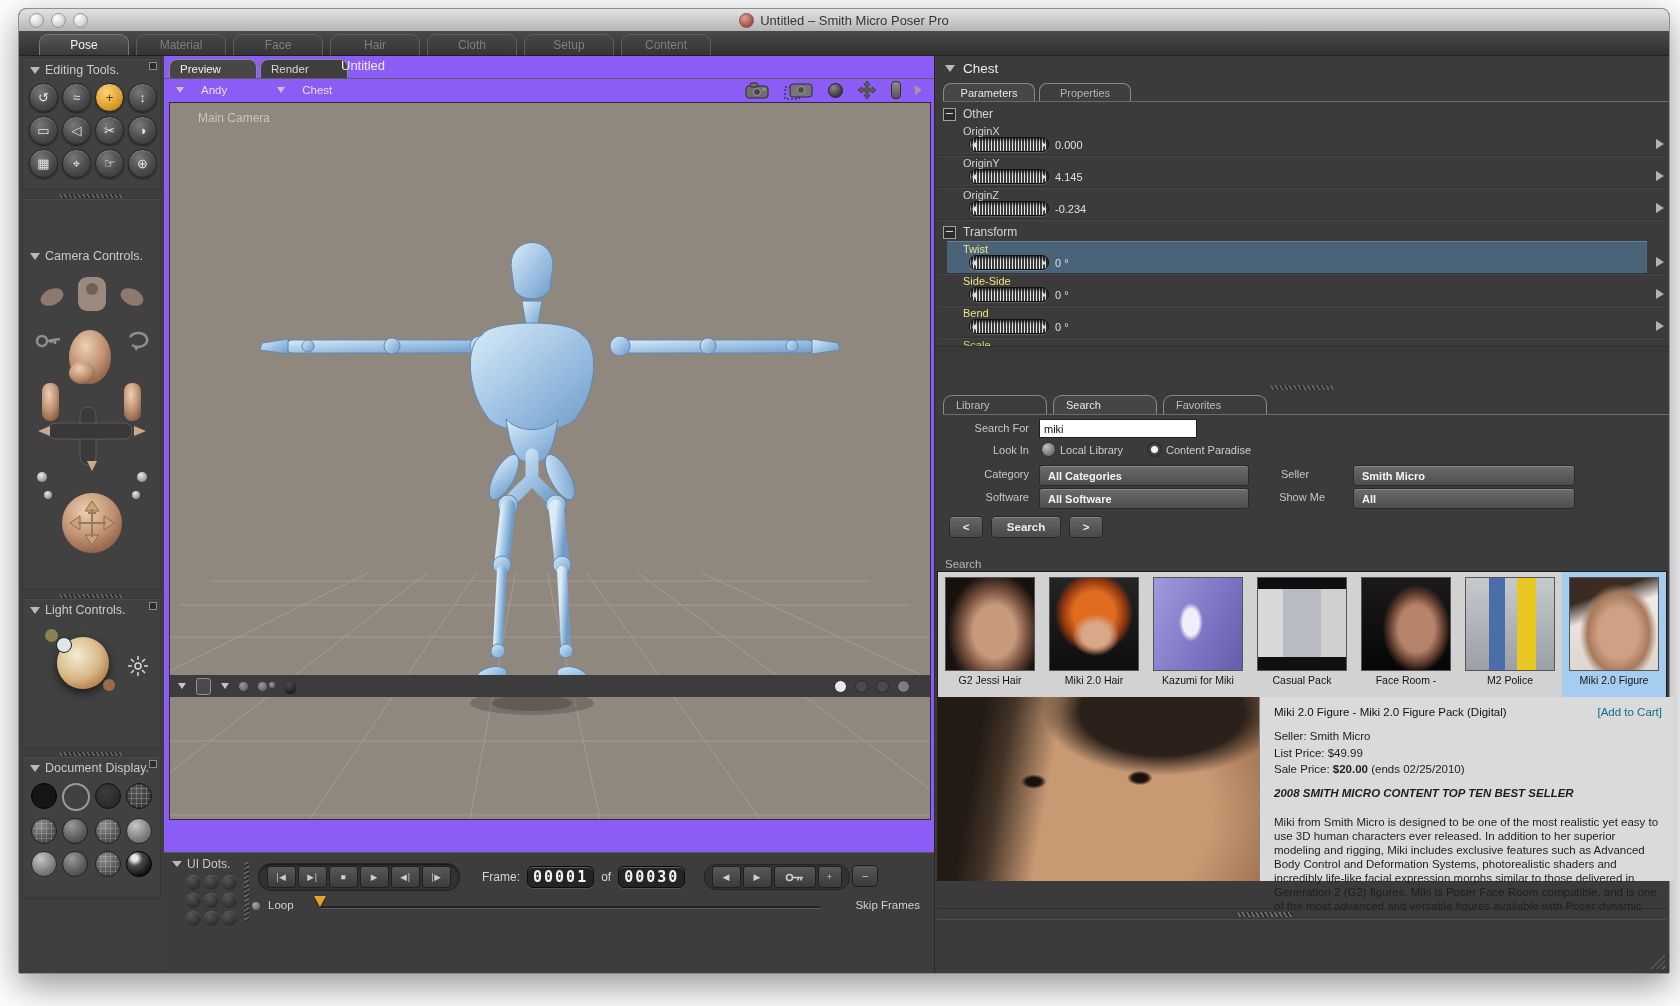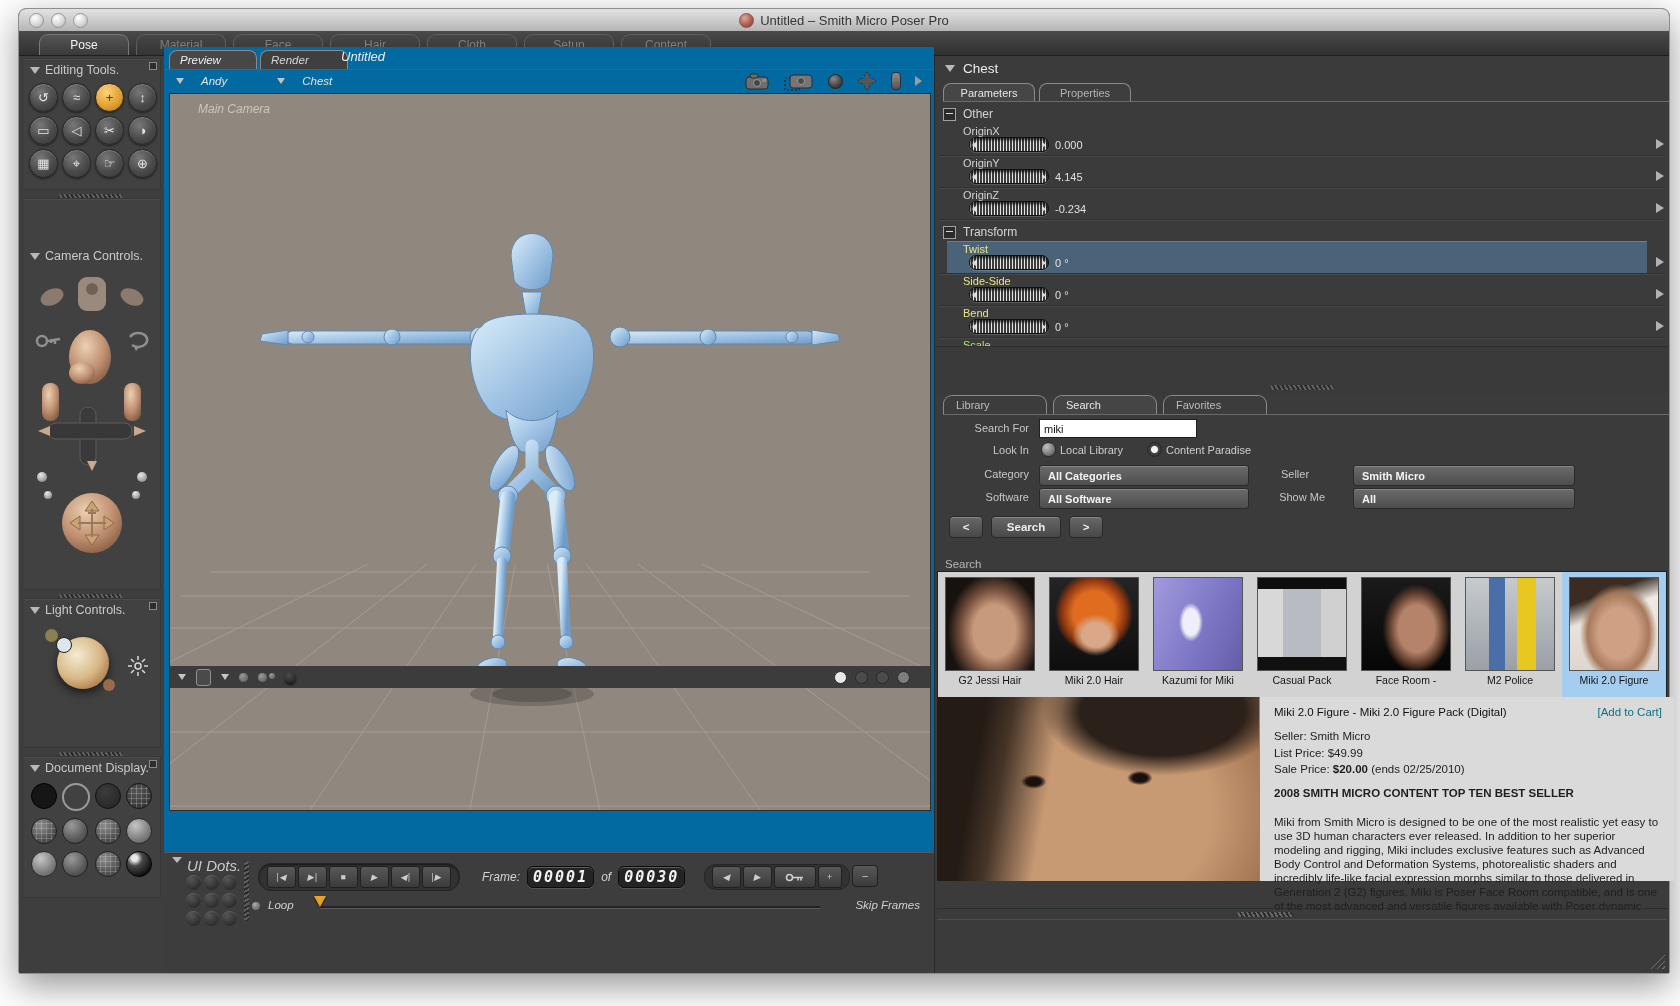--- a/index.html
+++ b/index.html
@@ -48,21 +48,21 @@
   .b-wire2{background:repeating-linear-gradient(0deg,transparent 0 4px,rgba(200,200,200,.3) 4px 5px),
      repeating-linear-gradient(90deg,transparent 0 4px,rgba(200,200,200,.3) 4px 5px),
      radial-gradient(circle at 40% 32%,#555,#2c2c2c);border:1px solid #141414;}
   .b-gray{background:radial-gradient(circle at 36% 28%,#9a9a9a,#5a5a5a 60%,#3f3f3f);border:1px solid #202020;}
   .b-graywire{background:repeating-linear-gradient(0deg,transparent 0 4px,rgba(255,255,255,.18) 4px 5px),
      repeating-linear-gradient(90deg,transparent 0 4px,rgba(255,255,255,.18) 4px 5px),
      radial-gradient(circle at 36% 28%,#8e8e8e,#525252 60%,#3a3a3a);border:1px solid #202020;}
   .b-light{background:radial-gradient(circle at 36% 28%,#c6c6c6,#7d7d7d 60%,#555);border:1px solid #2a2a2a;}
   .b-gloss{background:radial-gradient(circle at 32% 26%,#e8e8e8 0 12%,#4a4a4a 32%,#0d0d0d 78%);border:1px solid #000;}
   
-  .center{position:absolute;left:145px;top:38px;width:770px;bottom:0;background:#0369a1;font-style:italic;}
+  .center{position:absolute;left:145px;top:47px;width:770px;bottom:0;background:#8b5cf6;}
   .doctabs{position:absolute;left:0;top:0;right:0;height:22px;display:flex;align-items:flex-end;padding-left:5px;border-bottom:1px solid #5c5c5c;}
   .dtab{width:76px;height:18px;margin-right:3px;border:1px solid #8a8a8a;border-bottom:none;border-radius:8px 8px 0 0;
     background:#3f3f3f;display:flex;align-items:center;padding-left:10px;color:#d6d6d6;font-size:11.5px;}
   .dtab.active{background:#474747;color:#f0f0f0;}
   .doctitle{position:absolute;left:177px;top:2px;color:#ececec;font-size:13px;}
   .actorrow{position:absolute;left:0;top:22px;right:0;height:24px;display:flex;align-items:center;}
   .ddl{display:flex;align-items:center;gap:17px;color:#e2e2e2;font-size:11.5px;margin-left:12px;}
   .tri-sm{width:0;height:0;border-left:4px solid transparent;border-right:4px solid transparent;border-top:6px solid #c4c4c4;}
   .hdricons{position:absolute;right:12px;top:2px;display:flex;align-items:center;gap:14px;}
   .ballicon{width:13px;height:13px;border-radius:50%;background:radial-gradient(circle at 35% 30%,#8a8a8a,#444 60%,#2c2c2c);border:1px solid #222;}
@@ -72,21 +72,21 @@
   .vp-label{position:absolute;left:28px;top:8px;color:#cdc5bb;font-size:12px;}
   .vpstrip{position:absolute;left:0;bottom:122px;right:0;height:22px;background:#3c3c3c;display:flex;align-items:center;gap:10px;padding-left:8px;}
   .recticon{width:13px;height:15px;border:1px solid #909090;border-radius:3px;background:#4a4a4a;}
   .dotsm{width:9px;height:9px;border-radius:50%;background:radial-gradient(circle at 35% 30%,#9a9a9a,#555);}
   .dotpair{display:flex;gap:2px;}
   .dotdark{width:11px;height:11px;border-radius:50%;background:radial-gradient(circle at 35% 30%,#4c4c4c,#1a1a1a);box-shadow:0 2px 2px rgba(0,0,0,.6);}
   .pagedots{position:absolute;right:20px;display:flex;gap:8px;align-items:center;}
   .pd{width:11px;height:11px;border-radius:50%;border:1px solid #2a2a2a;}
   
   .bottombar{position:absolute;left:0;bottom:0;right:0;height:120px;background:#3d3d3d;border-top:1px solid #565656;}
-  .uidots-label{position:absolute;left:8px;top:4px;display:flex;gap:5px;color:#c9c9c9;font-size:15px;}
+  .uidots-label{position:absolute;left:8px;top:4px;display:flex;align-items:center;gap:5px;color:#c9c9c9;font-size:12px;}
   .uidots-grid{position:absolute;left:22px;top:22px;display:grid;grid-template-columns:repeat(3,1fr);gap:3px;}
   .uidot{width:15px;height:15px;border-radius:50%;background:radial-gradient(circle at 35% 30%,#555,#2e2e2e 70%);box-shadow:inset 0 1px 1px rgba(255,255,255,.15);}
   .vdivider{position:absolute;left:80px;top:8px;height:60px;}
   .transport{position:absolute;left:94px;top:10px;height:26px;border-radius:13px;background:#323232;border:1px solid #242424;
     display:flex;align-items:center;gap:2px;padding:0 8px;box-shadow:inset 0 1px 2px rgba(0,0,0,.6);}
   .tbtn{width:27px;height:20px;border-radius:3px;border:1px solid #202020;background:linear-gradient(180deg,#585858,#3b3b3b);
     color:#cdcdcd;font-size:8.5px;display:flex;align-items:center;justify-content:center;letter-spacing:1px;}
   .framewrap{position:absolute;left:318px;top:13px;display:flex;align-items:center;gap:7px;color:#d3d3d3;font-size:12px;}
   .digits{background:#242424;border:1px solid #0c0c0c;box-shadow:inset 0 1px 0 #5c5c5c, 0 1px 0 #555;border-radius:6px;
     padding:1px 5px;color:#f3f3f3;font-family:"DejaVu Sans Mono",monospace;font-weight:bold;font-size:15px;letter-spacing:2px;text-align:right;}
@@ -159,21 +159,21 @@
     background:
       radial-gradient(16px 9px at 63% 44%,#1b110c 0 45%,rgba(58,42,32,.8) 60%,transparent 80%),
       radial-gradient(16px 9px at 30% 46%,#1b110c 0 45%,rgba(58,42,32,.8) 60%,transparent 80%),
       linear-gradient(100deg,#241b15 0 14%,rgba(46,35,27,.85) 22%,transparent 36%),
       radial-gradient(150px 80px at 70% 8%,#2c211a 0 55%,transparent 80%),
       radial-gradient(230px 190px at 46% 62%,#c89a74 0 55%,#a87a56 80%,#8a5f42 100%),#a87a56;}
   .ptext{flex:1;background:#dadada;color:#1e1e1e;padding:9px 14px 0 14px;position:relative;}
   .ptitle{font-size:11.5px;color:#111;}
   .cartlink{position:absolute;right:12px;top:9px;color:#0e6f85;font-size:11.5px;}
   .meta{margin-top:3px;font-size:11.5px;line-height:1.18;}
-  .bestseller{margin-top:10px;font-weight:bold;font-size:11.5px;}
+  .bestseller{margin-top:10px;font-weight:bold;font-size:11.5px;font-style:italic;}
   .desc{margin-top:16px;font-size:11.5px;line-height:1.22;height:96px;overflow:hidden;width:386px;}
   .hscroll{position:absolute;left:2px;right:2px;top:852px;height:10px;border-top:1px solid #2d2d2d;border-bottom:1px solid #4e4e4e;display:flex;align-items:center;}
   .hhandle{height:5px;width:56px;margin-left:300px;background:repeating-linear-gradient(60deg,#2c2c2c 0 2px,#666 2px 4px);border-radius:2px;}
   .grip{position:absolute;right:4px;bottom:4px;width:15px;height:15px;
     background:repeating-linear-gradient(135deg,transparent 0 3px,#6e6e6e 3px 4px);clip-path:polygon(100% 0,100% 100%,0 100%);}
   .svgcc{display:block;margin:2px auto 0 auto;}
 </style>
 </head>
 <body>
 

